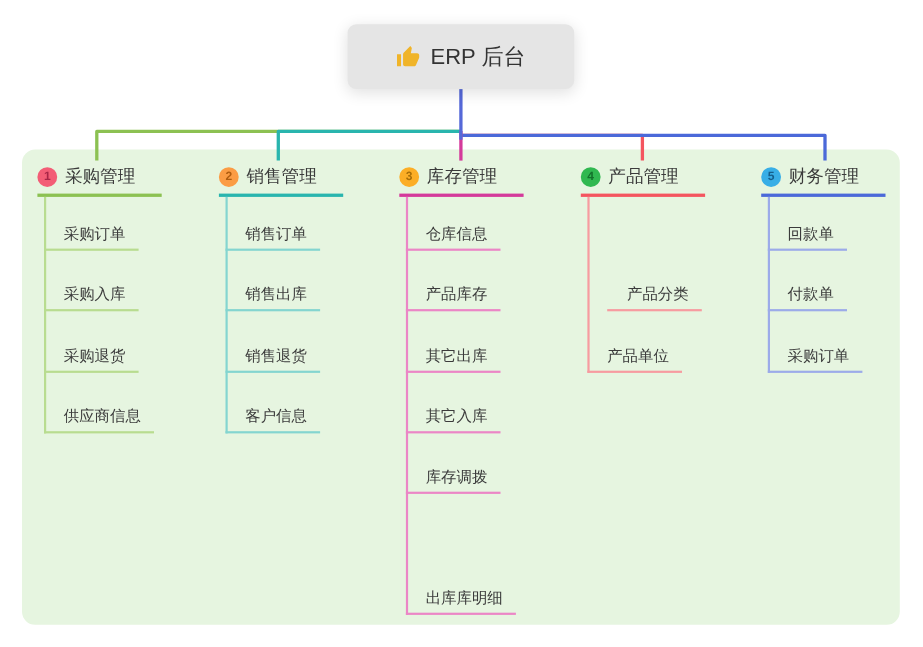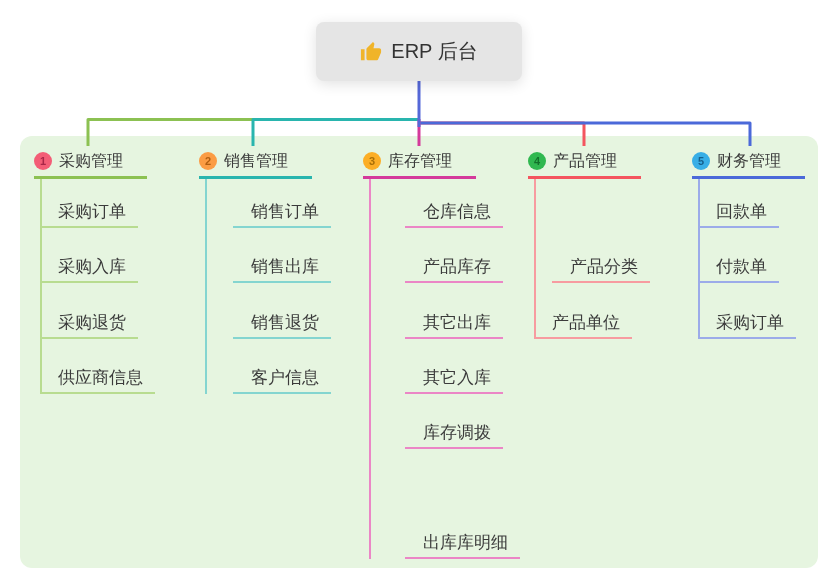--- a/index.html
+++ b/index.html
@@ -28,30 +28,30 @@
     padding-bottom:5px;border-bottom:3px solid #000;
     white-space:nowrap;
   }
   .badge{
     width:18px;height:18px;border-radius:50%;flex:0 0 18px;
     display:flex;align-items:center;justify-content:center;
     font-size:11px;font-weight:bold;
   }
   .vline{position:absolute;width:2px;}
   .child{
-    position:absolute;line-height:20px;font-size:17px;
+    position:absolute;line-height:20px;font-size:14px;
     padding:0 12px 4px 18px;border-bottom:2px solid #000;
     white-space:nowrap;
   }
   
   .b1.topic{border-color:#8cc152;} .b1.vline{background:#b8dc90;} .b1.child{border-color:#b8dc90;}
   .b1 .badge{background:#f35d76;color:#a82647;}
-  .b2.topic{border-color:#29b5ae;} .b2.vline{background:#84d5d0;} .b2.child{border-color:#84d5d0;margin-left:28px;}
+  .b2.topic{border-color:#29b5ae;} .b2.vline{background:#84d5d0;} .b2.child{border-color:#84d5d0;}
   .b2 .badge{background:#fb9c44;color:#b05d10;}
-  .b3.topic{border-color:#d43a9b;} .b3.vline{background:#eb86c6;} .b3.child{border-color:#eb86c6;margin-left:36px;}
+  .b3.topic{border-color:#d43a9b;} .b3.vline{background:#eb86c6;} .b3.child{border-color:#eb86c6;}
   .b3 .badge{background:#fcae26;color:#a96f08;}
   .b4.topic{border-color:#f4555f;} .b4.vline{background:#f79ba0;} .b4.child{border-color:#f79ba0;}
   .b4 .badge{background:#30b850;color:#12722b;}
   .b5.topic{border-color:#4b69d9;} .b5.vline{background:#9cabe9;} .b5.child{border-color:#9cabe9;}
   .b5 .badge{background:#38aee6;color:#155f8c;}
 </style>
 </head>
 <body>
 
 <div class="canvas">

